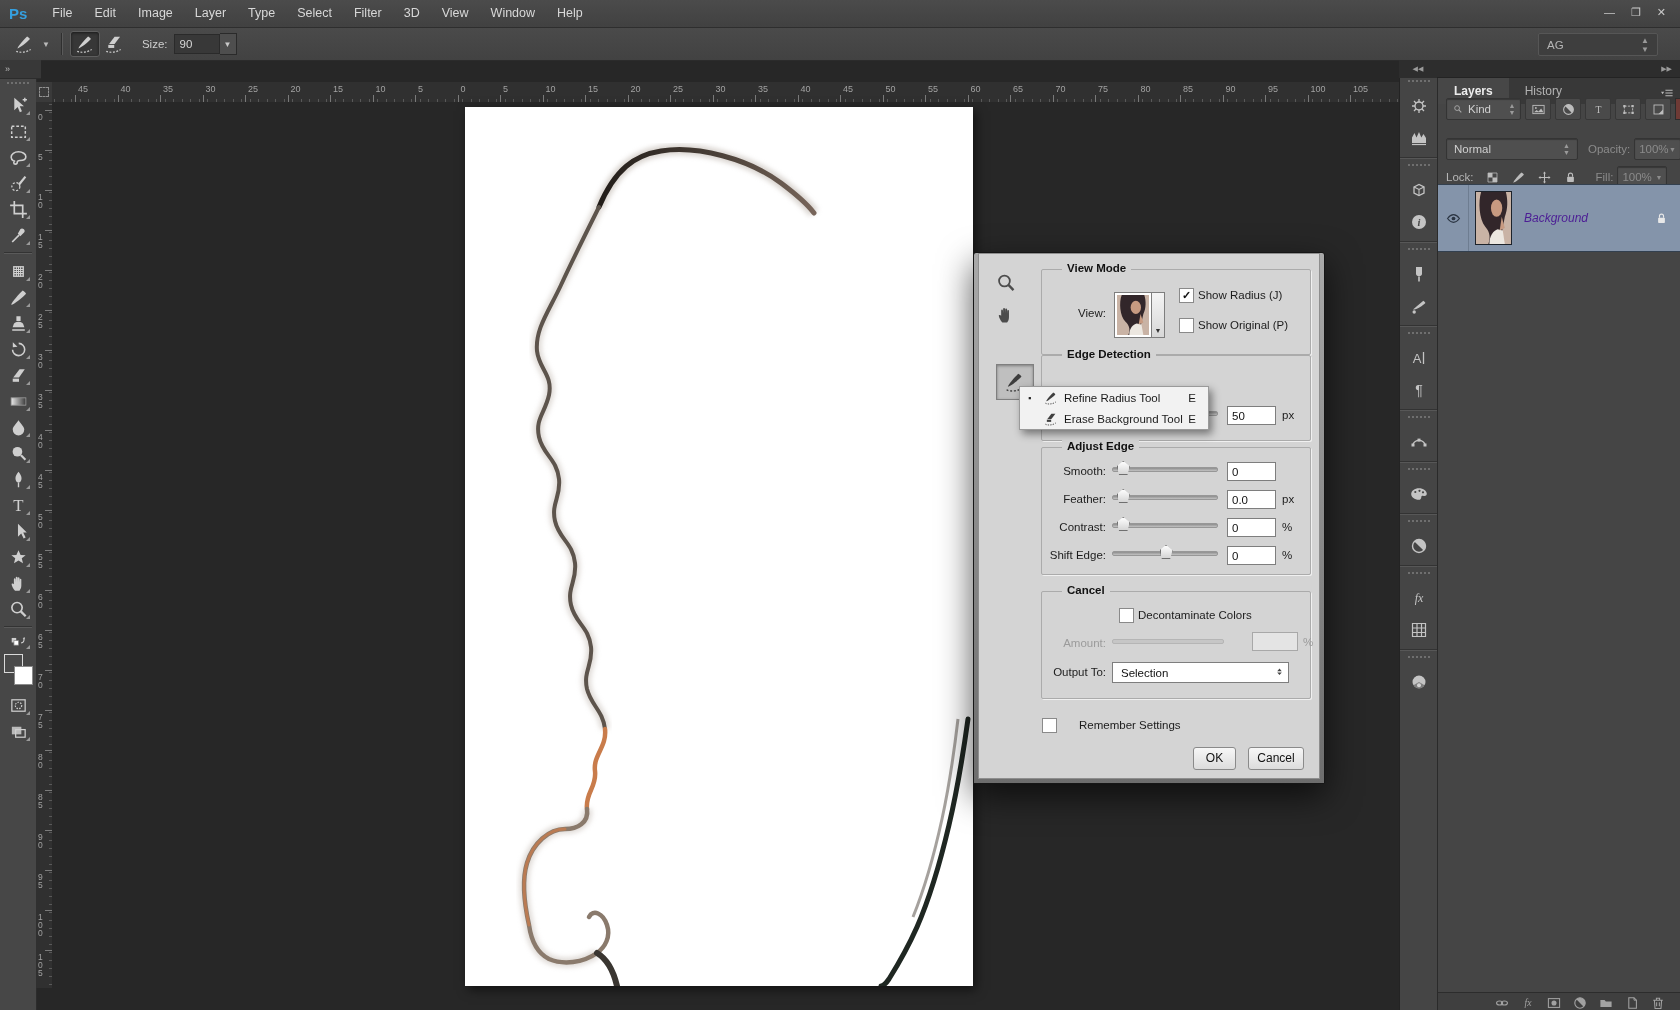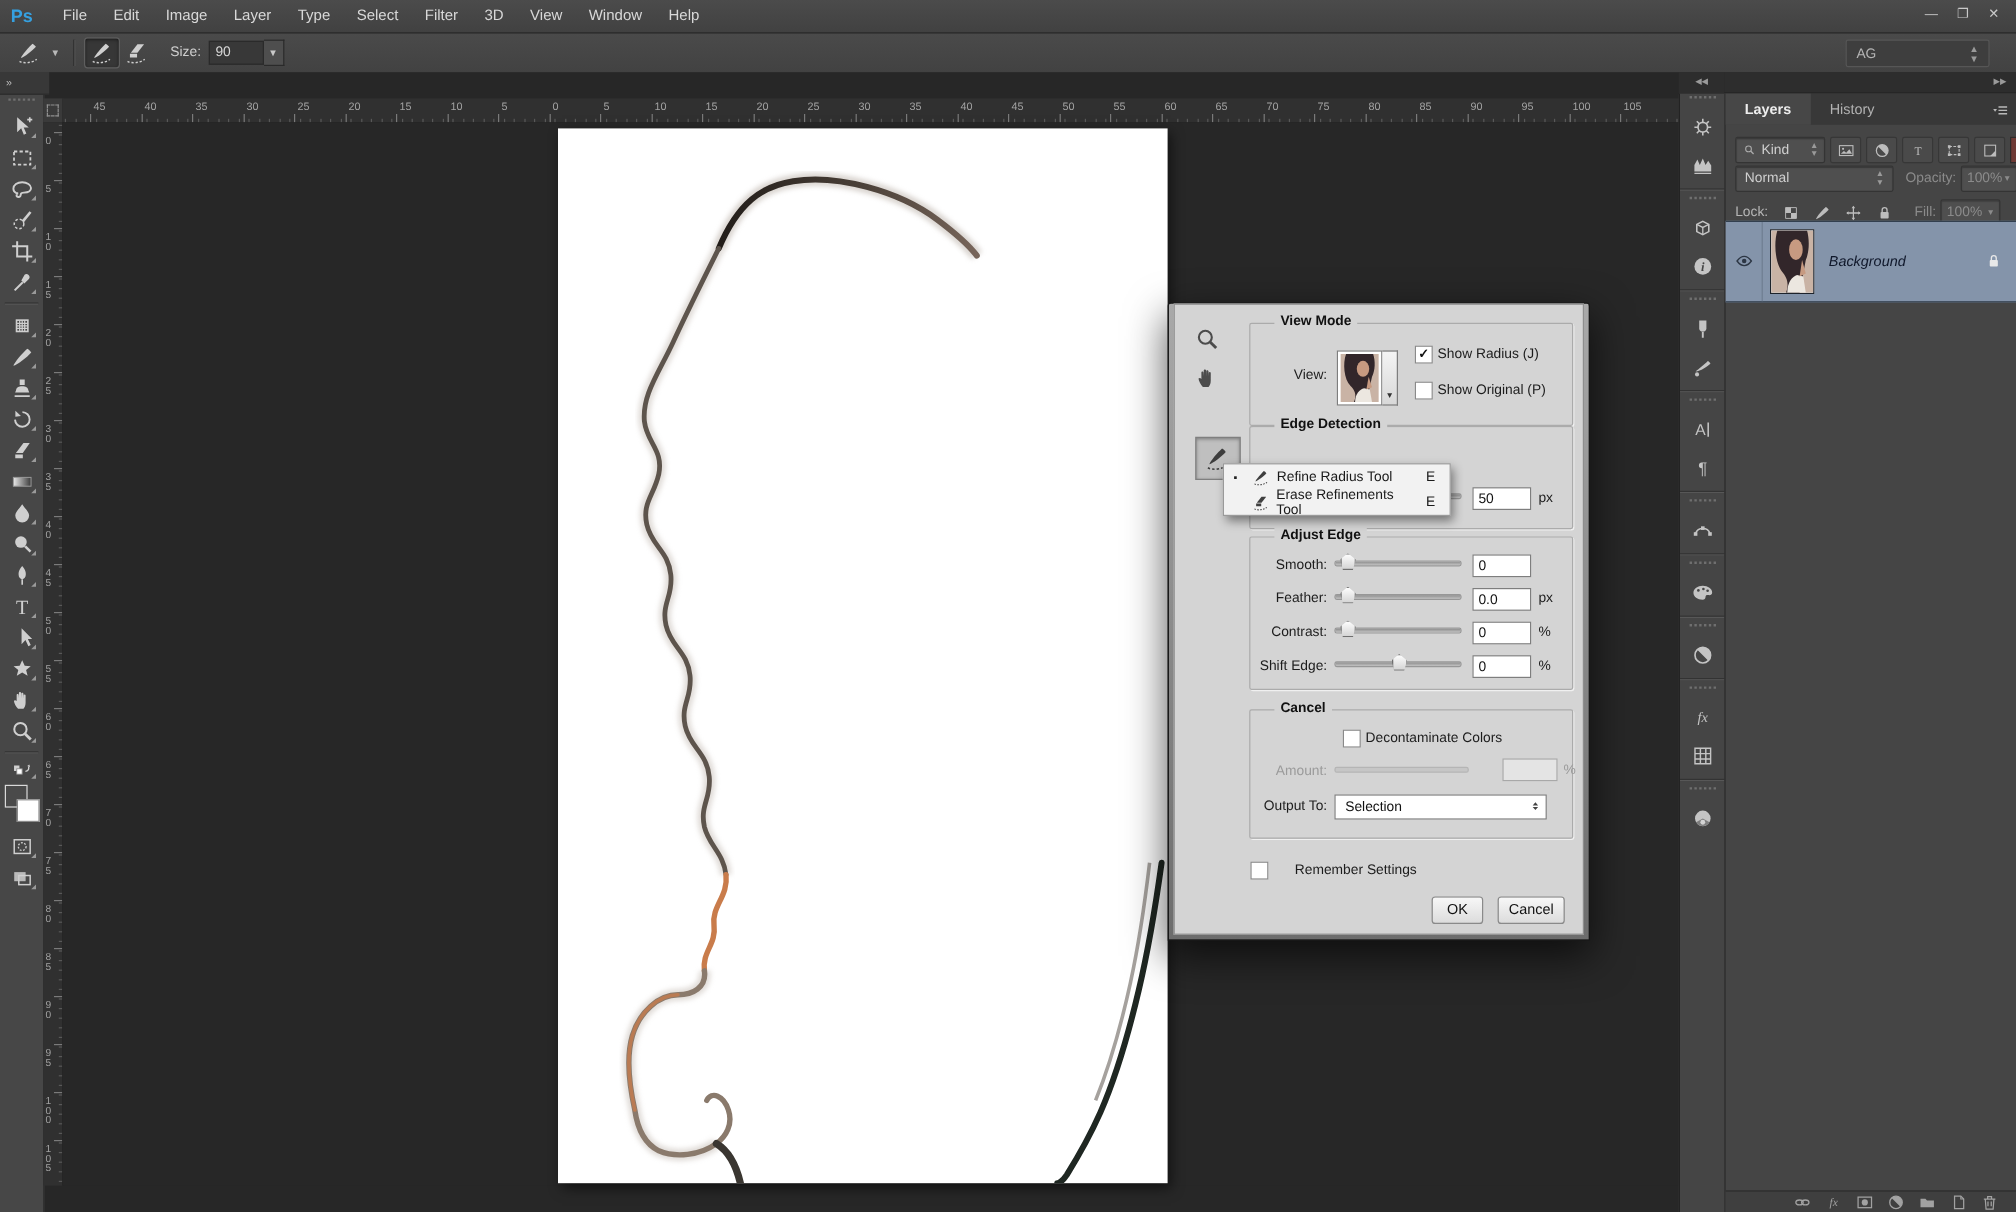--- a/index.html
+++ b/index.html
@@ -86,21 +86,21 @@
   .fbtn{width:24px;height:20px;background:#4a4a4a;border:1px solid #373737;border-radius:2px;
     display:flex;align-items:center;justify-content:center;color:#bdbdbd;margin-left:4px;}
   .fbtn svg{width:15px;height:15px;}
   .plabel{font-size:11.5px;color:#b5b5b5;}
   .pdis{color:#8b8b8b;}
   #layerrow{position:absolute;left:0;top:106px;width:243px;height:66px;background:#8494aa;
     border-top:1px solid #33404f;border-bottom:1px solid #33404f;display:flex;align-items:center;}
   #eyecell{width:30px;height:66px;border-right:1px solid #6e7d91;display:flex;align-items:center;
     justify-content:center;color:#2c3644;}
   #lthumb{width:35px;height:52px;margin-left:6px;border:1px solid #1d232b;background:#fff;}
-  #layername{font-size:12px;font-style:italic;color:#0f172a;margin-left:12px;flex:1;}
+  #layername{font-size:12px;font-style:italic;color:#4c1d95;margin-left:12px;flex:1;}
   #layerlock{margin-right:12px;color:#e8e8e8;}
   #pfooter{position:absolute;left:0;top:914px;width:243px;height:18px;background:#3f3f3f;
     border-top:1px solid #2c2c2c;display:flex;align-items:center;justify-content:flex-end;
     gap:9px;padding-right:14px;box-sizing:border-box;color:#a2a2a2;}
   .fic{width:17px;height:17px;}
   
   #dlg{left:973px;top:252px;width:350px;background:linear-gradient(180deg,#a9a9a9,#6d6d6d);
     border:1px solid #161616;border-radius:3px 3px 0 0;
     box-shadow:0 12px 34px rgba(0,0,0,.65);z-index:40;}
   #dlgtitle{height:25px;background:linear-gradient(#909090,#5c5c5c 55%,#3c3c3c);
@@ -894,21 +894,21 @@
   <div id="mainpanel" class="abs">
     <div id="ptabs">
         <span class="ptab active">Layers</span>
         <span class="ptab">History</span>
       </div>
     <span id="pmenu"><svg class="ic" viewBox="0 0 20 20" style="width:16px;height:16px">
           <path stroke="currentColor" stroke-width="1.4" d="M8 6.5h9M8 10h9M8 13.5h9" fill="none"></path>
           <path fill="currentColor" d="M2.5 8.5h4l-2 3z"></path>
         </svg></span>
 
-    <div class="prow" style="top:36px;height:22px">
+    <div class="prow" style="top:20px;height:22px">
       <span class="ddark" style="width:86px;margin-left:8px;padding:0 5px">
         <span id="kindsearch" style="margin-right:4px;color:#aaa"><svg class="ic" viewBox="0 0 20 20" style="width:12px;height:12px">
               <circle cx="8.5" cy="8.5" r="4" fill="none" stroke="currentColor" stroke-width="1.5"></circle>
               <path stroke="currentColor" stroke-width="1.8" d="M11.5 11.5l4 4" fill="none"></path>
             </svg></span>
         <span>Kind</span>
         <span style="margin-left:auto;font-size:7px;color:#9a9a9a">▲<br>▼</span>
       </span>
       <span id="filterbtns" style="display:flex">
           <span class="fbtn">
@@ -1165,18 +1165,18 @@
         <span>Refine Radius Tool</span>
         <span class="flysc">E</span>
       </div>
       <div class="flyrow">
         <span class="flybullet"></span>
         <svg class="ic" viewBox="0 0 20 20" style="width:16px;height:16px">
           <path fill="currentColor" d="M10.5 3.5h5l-5 6.5h-5z"></path>
           <path fill="currentColor" d="M4.8 10.8h5.4v2.8H4.8z"></path>
           <path d="M3 16.5c2.5 1.6 9.5 1.4 13-1.6" stroke="currentColor" stroke-width="1.1" fill="none" stroke-dasharray="1.7 1.4"></path>
         </svg>
-        <span>Erase Refinements Tool</span>
+        <span>Erase Background Tool</span>
         <span class="flysc">E</span>
       </div>
     </div>
 
 </div>
 
 </body></html>

